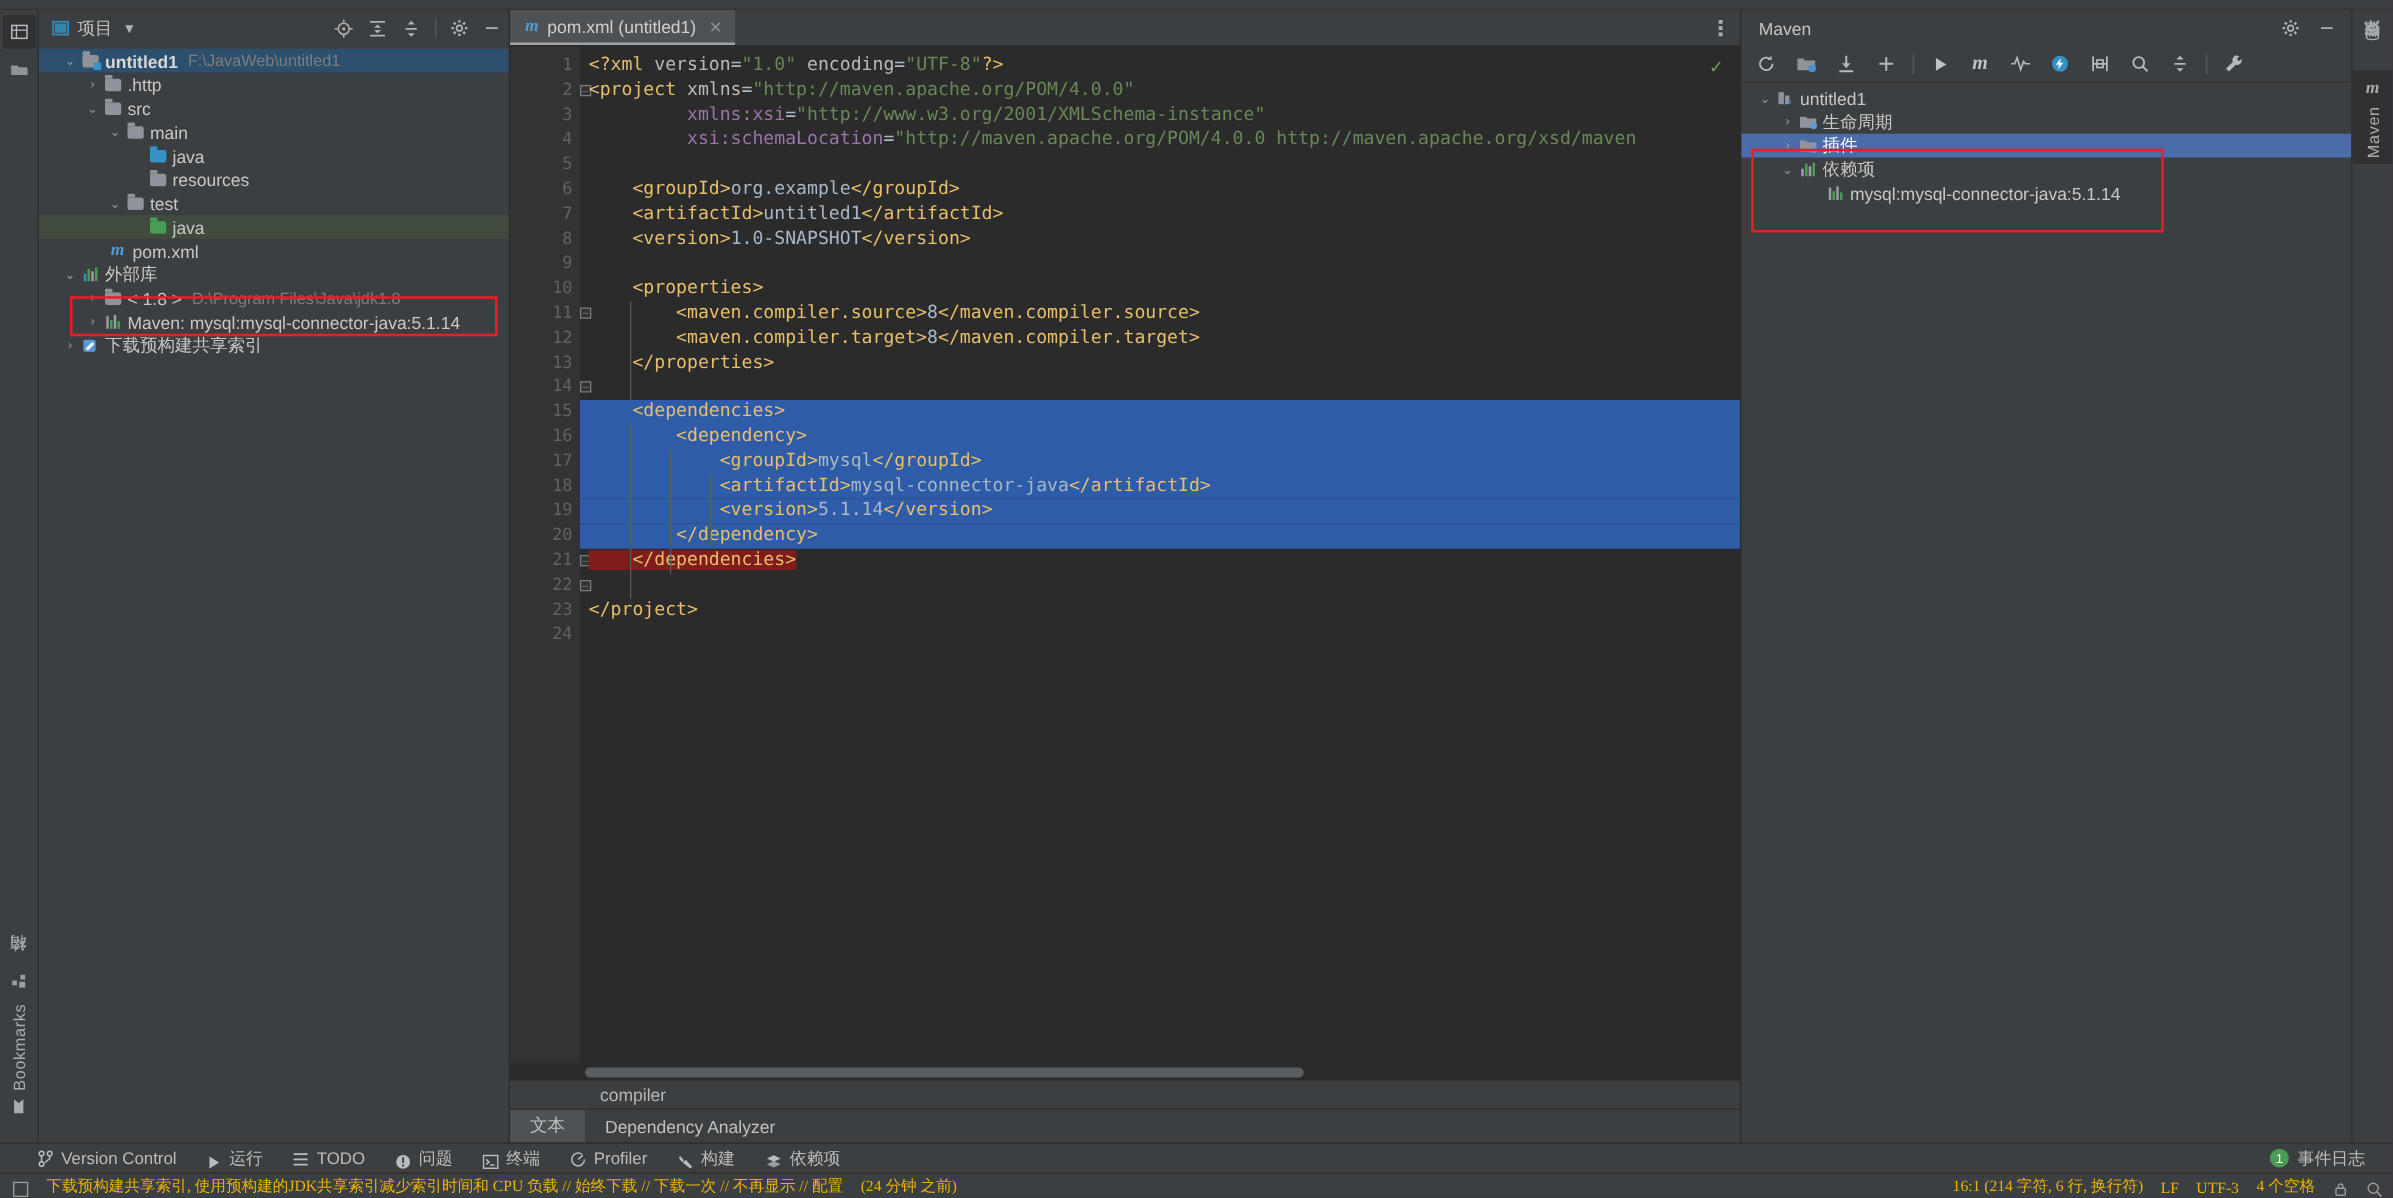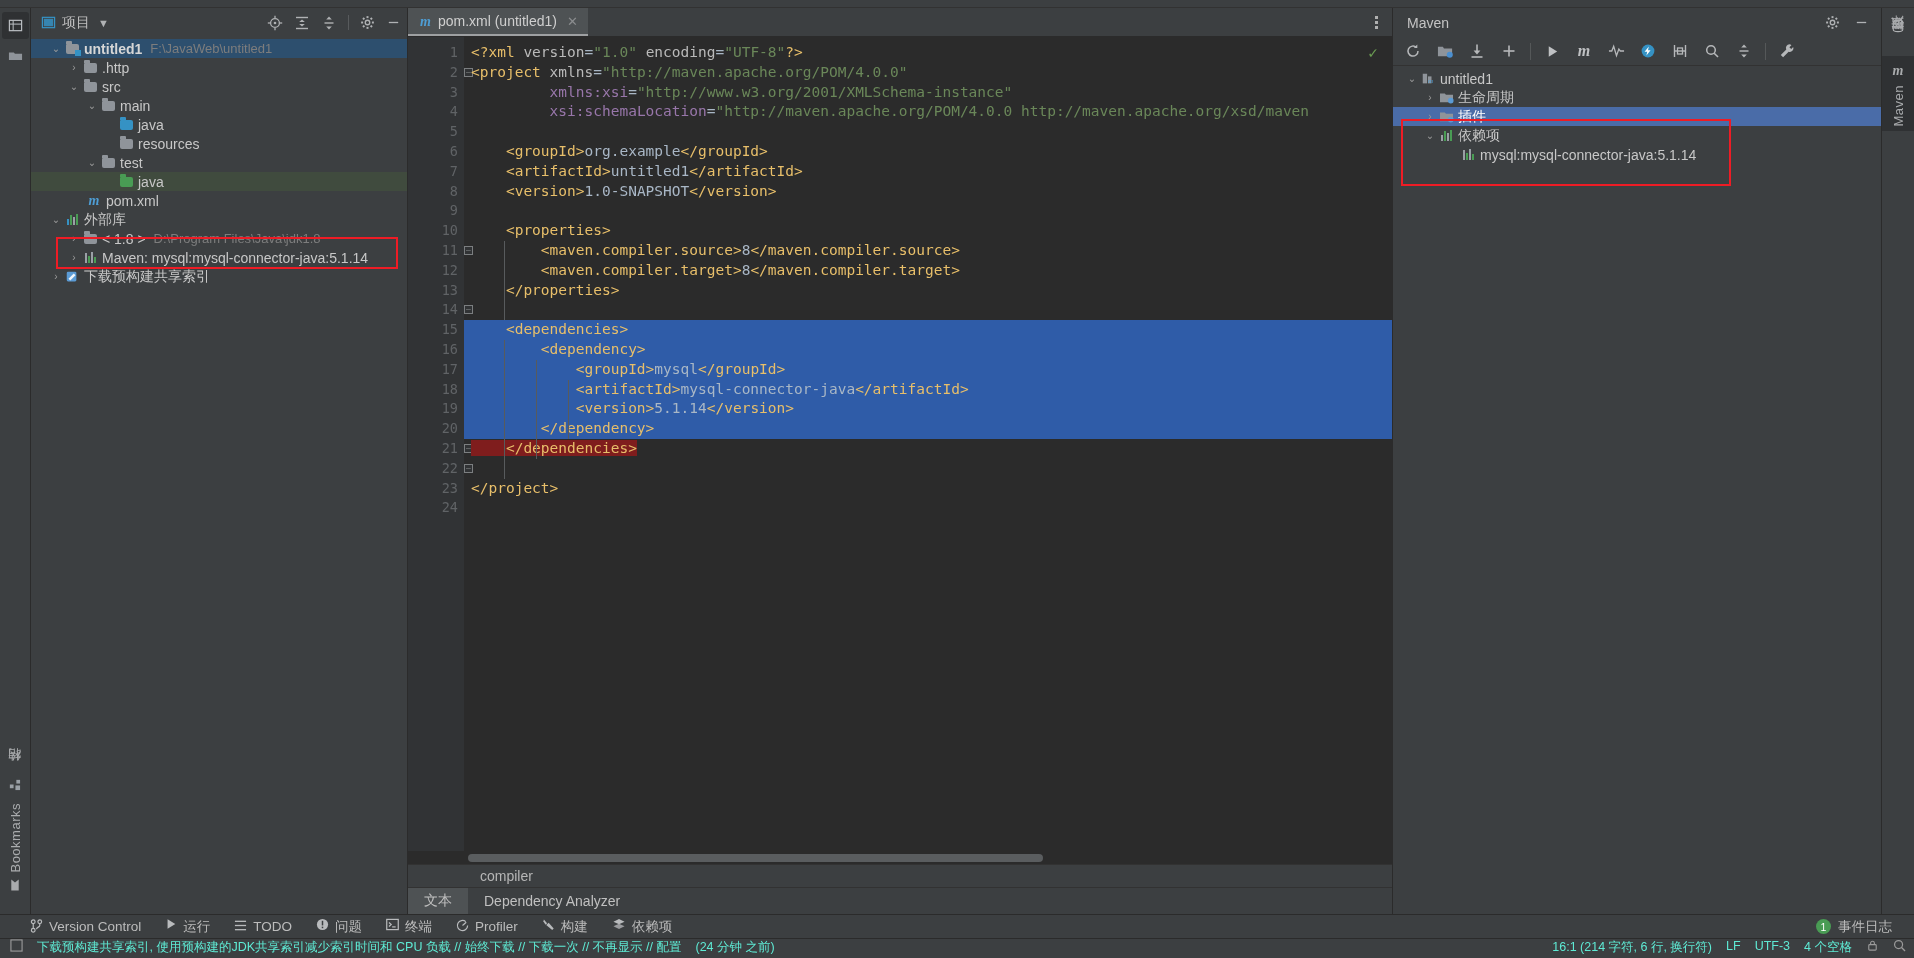--- a/index.html
+++ b/index.html
@@ -108,28 +108,28 @@
 
   .rail-right{ width:33px; flex:0 0 33px; background:#3c3f41; border-left:1px solid #2b2b2b;
                display:flex; flex-direction:column; align-items:center; padding-top:6px; gap:10px; }
   .rail-right .vitem{ display:flex; flex-direction:column; align-items:center; gap:6px; padding:5px 0;
                       width:33px; }
   .rail-right .vitem.active{ background:#2f3133; }
 
   
   .toolwin-bar{ height:24px; background:#3c3f41; border-top:1px solid #2b2b2b; display:flex;
                 align-items:center; padding-left:30px; gap:24px; font-size:13.5px; color:#bcbcbc; }
-  .twb-item{ display:flex; align-items:flex-start; gap:6px; }
+  .twb-item{ display:flex; align-items:flex-end; gap:6px; }
   .toolwin-bar .spacer{ flex:1; }
   .evt{ display:flex; align-items:center; gap:7px; padding-right:22px; }
   .evt .badge{ width:15px; height:15px; border-radius:50%; background:#499c54; color:#fff;
                font-size:10.5px; display:flex; align-items:center; justify-content:center; }
 
-  .statusbar{ height:20px; background:#3c3f41; border-top:1px solid #2b2b2b; display:flex; align-items:flex-start;
-              padding:0 8px 0 10px; font-size:12.5px; color:#5eead4; gap:14px; overflow:hidden; }
+  .statusbar{ height:20px; background:#3c3f41; border-top:1px solid #2b2b2b; display:flex; align-items:flex-end;
+              padding:0 8px 0 10px; font-size:12.5px; color:#eab308; gap:14px; overflow:hidden;font-family:Liberation Serif, serif; }
   .statusbar .spacer{ flex:1; }
   .statusbar .si{ white-space:nowrap; }
 
   svg{ display:block; }
 </style>
 </head>
 <body>
 
 <div class="app">
 

